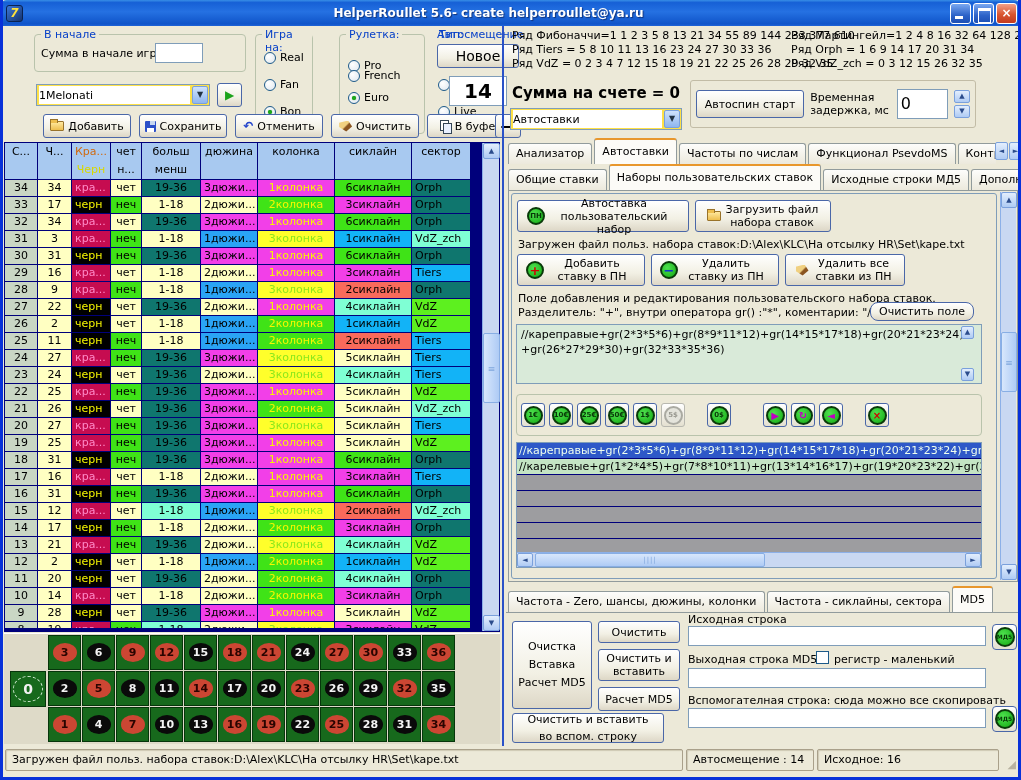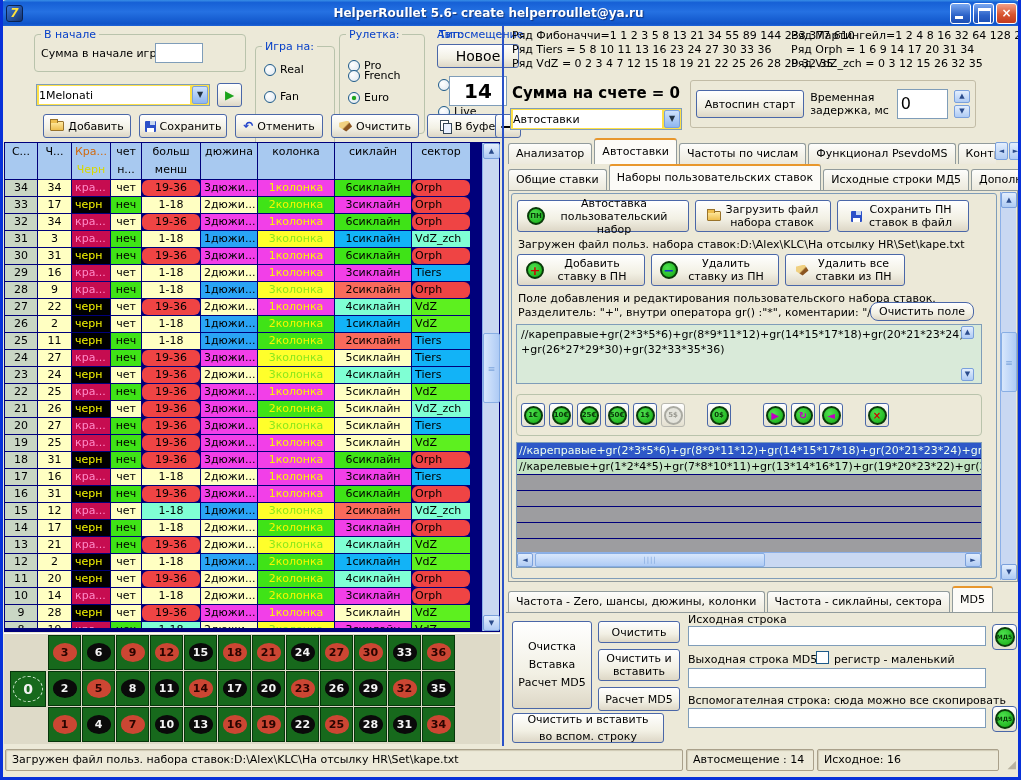--- a/index.html
+++ b/index.html
@@ -59,21 +59,21 @@
   
   .leftcontrols { position:absolute; left:0; top:26px; width:497px; height:116px;margin-left:28px; }
   
   .tablewrap { position:absolute; left:1px; top:142px; width:496px; height:490px; background:#00007B; border:1px solid #00007B; }
   .tcols { display:grid; grid-template-columns:32px 33px 38px 30px 58px 56px 76px 76px 58px; gap:1px; }
   .hrow .hc { background:#A8C9F0; height:18px; line-height:18px; text-align:center; overflow:hidden; white-space:nowrap; }
   .trow { margin-top:1px; }
   .trow .tc { height:16px; line-height:16px; text-align:center; overflow:hidden; white-space:nowrap; font-size:11px; }
   .tc.al { text-align:left; padding-left:3px; }
   .tbody { height:449px; overflow:hidden; }
-  .bPy{background:#FFFFC2;} .bGrn{background:#3FE317;} .bCoral{background:#ef4444;border-radius:6px;}
+  .bPy{background:#FFFFC2;} .bGrn{background:#3FE317;} .bCoral{background:#0f766e;}
   .bAqua{background:#7FFFD4;} .bDodger{background:#2AA4F5;} .bMag{background:#F23FE8;}
   .bYel{background:#FFFF2B;} .bSky{background:#12B3F7;} .bSalmon{background:#F96A5B;}
   .bLime{background:#5DF01F;} .bSage{background:#C9D6C4;}
   .bCrimson{background:#C60C50;color:#FF8AC8;} .bBlack{background:#000;color:#F6F600;}
   .tYellow{color:#F6F600;} .tGreenY{color:#8CE81C;}
   .hOrange{color:#D06A10;} .hYellow{color:#D8D800;}
   
   .vscroll { position:absolute; right:0; top:0; width:17px; height:100%; background:#C9D8F2; border-left:1px solid #8CB0E8; }
   .sbtn { position:absolute; left:0; width:17px; height:16px; background:linear-gradient(180deg,#E3EEFD,#AFCBF4);
     border:1px solid #7AA0DC; border-radius:2px; color:#2B4C8C; font-size:7px; text-align:center; line-height:14px; }
@@ -153,21 +153,21 @@
       <input class="txt" style="position: absolute; left: 120px; top: 8px; width: 48px; height: 20px;" value="">
     </div>
     <div class="combo" style="position:absolute;left:5px;top:58px;width:174px;height:22px">
       <input value="1Melonati" style="">
       <span class="drop">▼</span>
     </div>
     <div class="btn" style="position:absolute;left:186px;top:57px;width:25px;height:24px">
       <span style="color:#1CA31C;font-size:12px">▶</span>
     </div>
 
-    <div class="gbox" style="left:224px;top:20px;width:80px;height:100px">
+    <div class="gbox" style="left:224px;top:8px;width:58px;height:100px">
       <span class="glabel">Игра на:</span>
       <div id="game-radios">
           <label class="radio" style="left: 8px; top: 16px;">
             <span class="rb"></span>
             <span>Real</span>
           </label>
           <label class="radio" style="left: 8px; top: 43px;">
             <span class="rb"></span>
             <span>Fan</span>
           </label>
@@ -744,24 +744,20 @@
 
     <div class="panel" style="left:4px;top:164px;width:510px;height:392px">
       <div class="inpanel" style="left:2px;top:2px;right:20px;bottom:2px;border-radius:3px">
         <div class="btn" style="position:absolute;left:5px;top:6px;width:172px;height:32px;line-height:13px">
           <span class="gcirc" style="width:18px;height:18px;font-size:7px">ПН</span>
           <span style="width:130px">Автоставка пользовательский набор</span>
         </div>
         <div class="btn" style="position:absolute;left:183px;top:6px;width:136px;height:32px;line-height:13px">
           <span class="mi i-folder"></span>
           <span style="width:95px">Загрузить файл набора ставок</span>
-        </div>
-        <div class="btn" style="position:absolute;left:325px;top:6px;width:132px;height:32px;line-height:13px">
-          <span class="mi i-floppy"></span>
-          <span style="width:90px">Сохранить ПН ставок в файл</span>
         </div>
 
         <div style="position:absolute;left:6px;top:44px;white-space:nowrap;overflow:hidden;width:470px">Загружен файл польз. набора ставок:D:\Alex\KLC\На отсылку HR\Set\kape.txt</div>
 
         <div class="btn" style="position:absolute;left:5px;top:60px;width:128px;height:32px;line-height:13px">
           <span class="gcirc" style="width:18px;height:18px;color:#D00000;font-size:13px">+</span>
           <span style="width:88px">Добавить ставку в ПН</span>
         </div>
         <div class="btn" style="position:absolute;left:139px;top:60px;width:128px;height:32px;line-height:13px">
           <span class="gcirc" style="width:18px;height:18px;color:#1030D0;font-size:13px">−</span>

